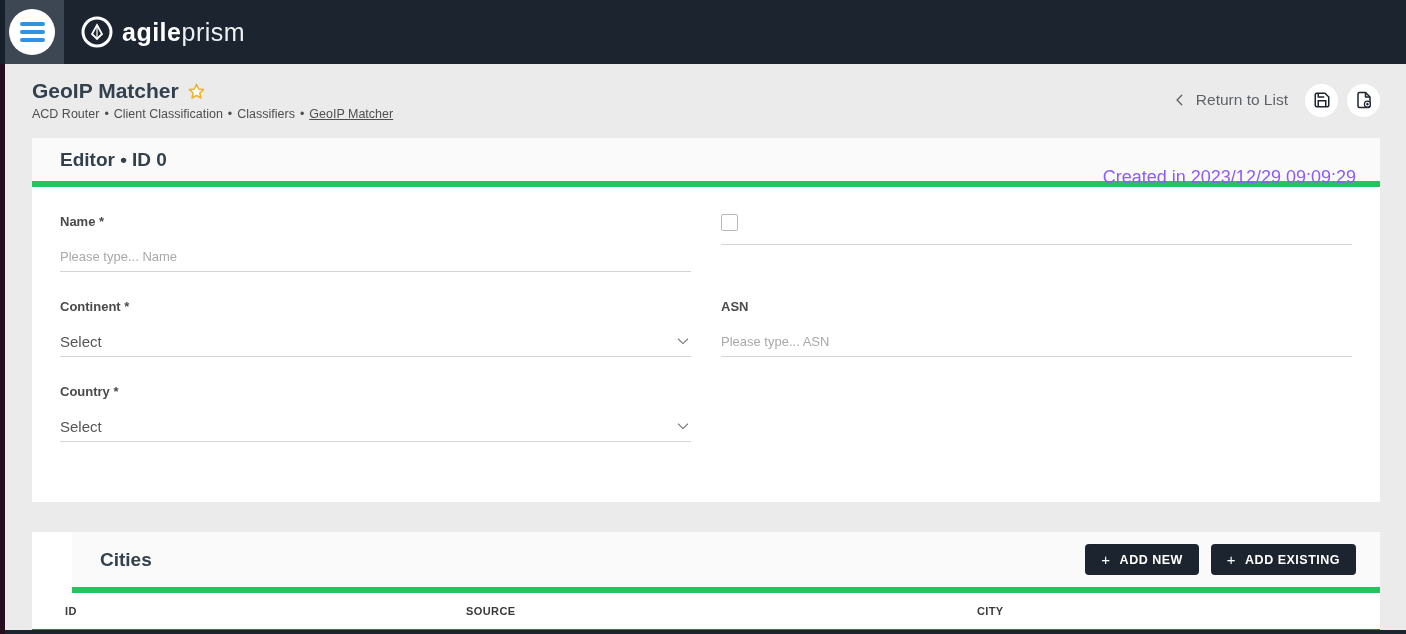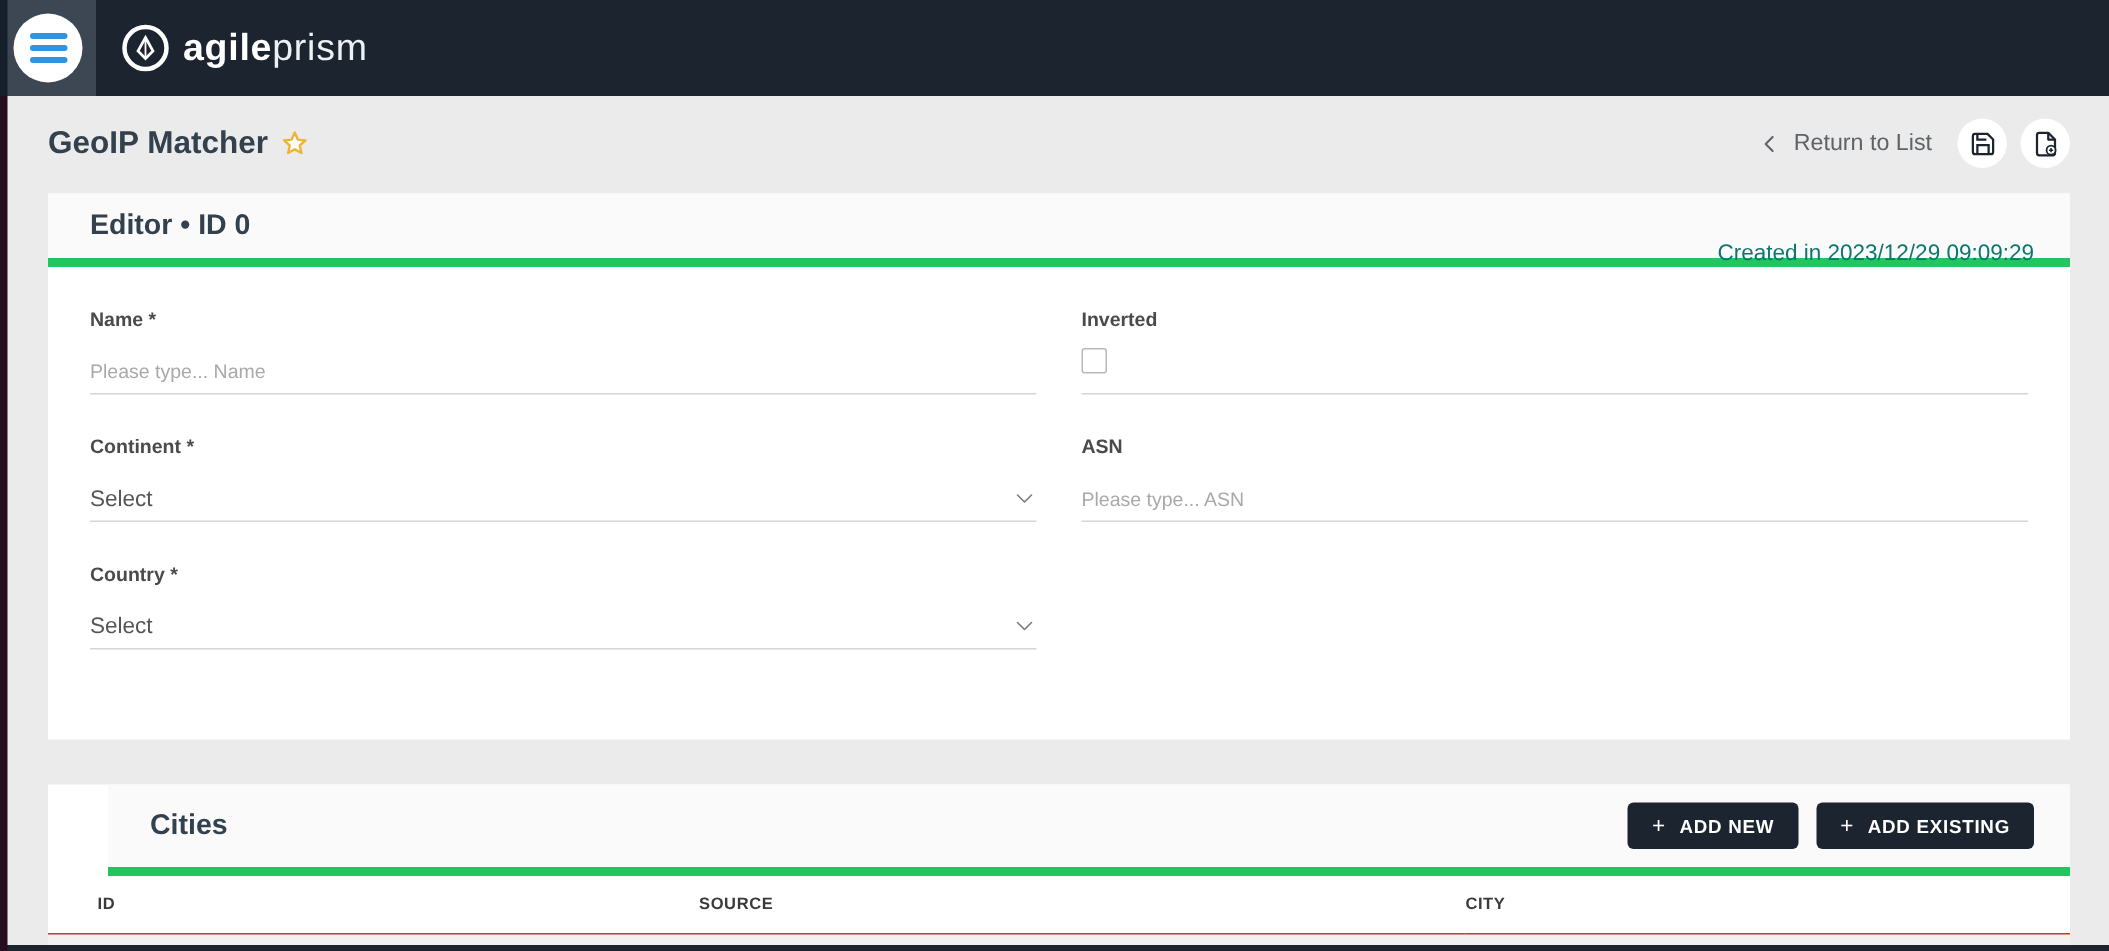--- a/index.html
+++ b/index.html
@@ -42,21 +42,21 @@
   .breadcrumb .crumb-link { text-decoration:underline; cursor:pointer; }
   .ph-right { margin-left:auto; display:flex; gap:9px; }
   .return-link { display:flex; align-items:center; gap:9px; color:#5f6368; font-size:15.5px; cursor:pointer; margin-right:8px; }
   .icon-circle-btn { width:33px; height:33px; border-radius:50%; background:#fff; border:none; display:flex; align-items:center; justify-content:center; cursor:pointer; }
 
   
   .card { background:#fff; margin:0 26px 0 32px; }
   .editor-card { margin-top:17px; }
   .card-header { height:49px; background:#fafafa; border-bottom:6px solid #22c55e; display:flex; align-items:center; padding:0 24px 0 28px; }
   .card-title { font-size:19px; font-weight:700; color:#33404d; }
-  .created-at { margin-left:auto; font-size:15px; color:#0f766e;margin-top:36px; }
+  .created-at { margin-left:auto; font-size:18px; color:#8b5cf6;margin-top:36px; }
 
   .form-grid { display:grid; grid-template-columns:1fr 1fr; column-gap:30px; padding:27px 28px 33px 28px; }
   .field { margin-bottom:27px; }
   .field-label { font-size:13px; font-weight:700; color:#4a4a4a; display:block; margin-bottom:12px; }
   .field-control { height:31px; border-bottom:1px solid #d5d5d5; display:flex; align-items:center; }
   .text-input { width:100%; border:none; outline:none; background:transparent; font-size:13px; color:#555; font-family:inherit; height:100%; }
   .text-input::placeholder { color:#a9a9a9; opacity:1; }
   .select-control { justify-content:space-between; cursor:pointer; }
   .select-value { font-size:15px; color:#555; }
   .checkbox-control { align-items:flex-start; height:31px; }
@@ -64,21 +64,21 @@
 
   
   .cities-card { margin-top:30px; }
   .cities-header { height:61px;margin-left:40px; }
   .cities-actions { margin-left:auto; display:flex; gap:12px; }
   .dark-btn { background:#1c2430; color:#fff; border:none; border-radius:4px; height:31px; padding:0 16px; font-size:12.5px; font-weight:600; letter-spacing:0.5px; display:flex; align-items:center; gap:9px; cursor:pointer; font-family:inherit; }
   .dark-btn .plus { font-size:15px; font-weight:400; }
   table.cities-table { width:100%; border-collapse:collapse; }
   .cities-table th { text-align:left; font-size:11px; font-weight:700; color:#3a3a3a; letter-spacing:0.4px; height:38px; vertical-align:middle; }
   .cities-table th:first-child { padding-left:33px; }
-  .cities-table thead tr { border-bottom:1px solid #c2410c; }
+  .cities-table thead tr { border-bottom:4px solid #c2410c; }
   .empty-row td { background:#f1f1f1; height:36px; text-align:center; font-size:14px; color:#6d6d6d; }
 </style>
 </head>
 <body>
 
 <div class="left-strip"></div>
 <div class="bottom-strip"></div>
 
 <div class="navbar">
   <div class="hamburger-box">
@@ -101,20 +101,23 @@
 </div>
 
 <div class="page-header">
   <div class="ph-left">
     <div class="page-title-row">
       <span class="page-title">GeoIP Matcher</span>
       <svg width="19" height="19" viewBox="0 0 24 24">
         <path d="M12 3 L14.6 8.9 L21 9.6 L16.2 13.9 L17.6 20.2 L12 17 L6.4 20.2 L7.8 13.9 L3 9.6 L9.4 8.9 Z" fill="#fff" stroke="#efb42f" stroke-width="2" stroke-linejoin="round"></path>
       </svg>
     </div>
+    <div class="breadcrumb">
+      <span>ACD Router</span><span class="sep">•</span><span>Client Classification</span><span class="sep">•</span><span>Classifiers</span><span class="sep">•</span><span class="crumb-link">GeoIP Matcher</span>
+    </div>
   </div>
   <div class="ph-right">
     <div class="return-link">
       <svg width="14" height="14" viewBox="0 0 24 24">
         <polyline points="15,4 7,12 15,20" fill="none" stroke="#5f6368" stroke-width="2.4" stroke-linecap="round" stroke-linejoin="round"></polyline>
       </svg>
       <span>Return to List</span>
     </div>
     <button class="icon-circle-btn">
       <svg width="18" height="18" viewBox="0 0 24 24">
@@ -141,21 +144,20 @@
   </div>
   <div class="form-grid">
 
     <div class="field">
       <label class="field-label">Name *</label>
       <div class="field-control">
         <input class="text-input" type="text" placeholder="Please type... Name" style="">
       </div>
     </div>
     <div class="field">
-      <label class="field-label">Inverted</label>
       <div class="field-control checkbox-control">
         <span class="checkbox"></span>
       </div>
     </div>
 
     <div class="field">
       <label class="field-label">Continent *</label>
       <div class="field-control select-control">
         <span class="select-value">Select</span>
         <svg width="16" height="16" viewBox="0 0 24 24">

